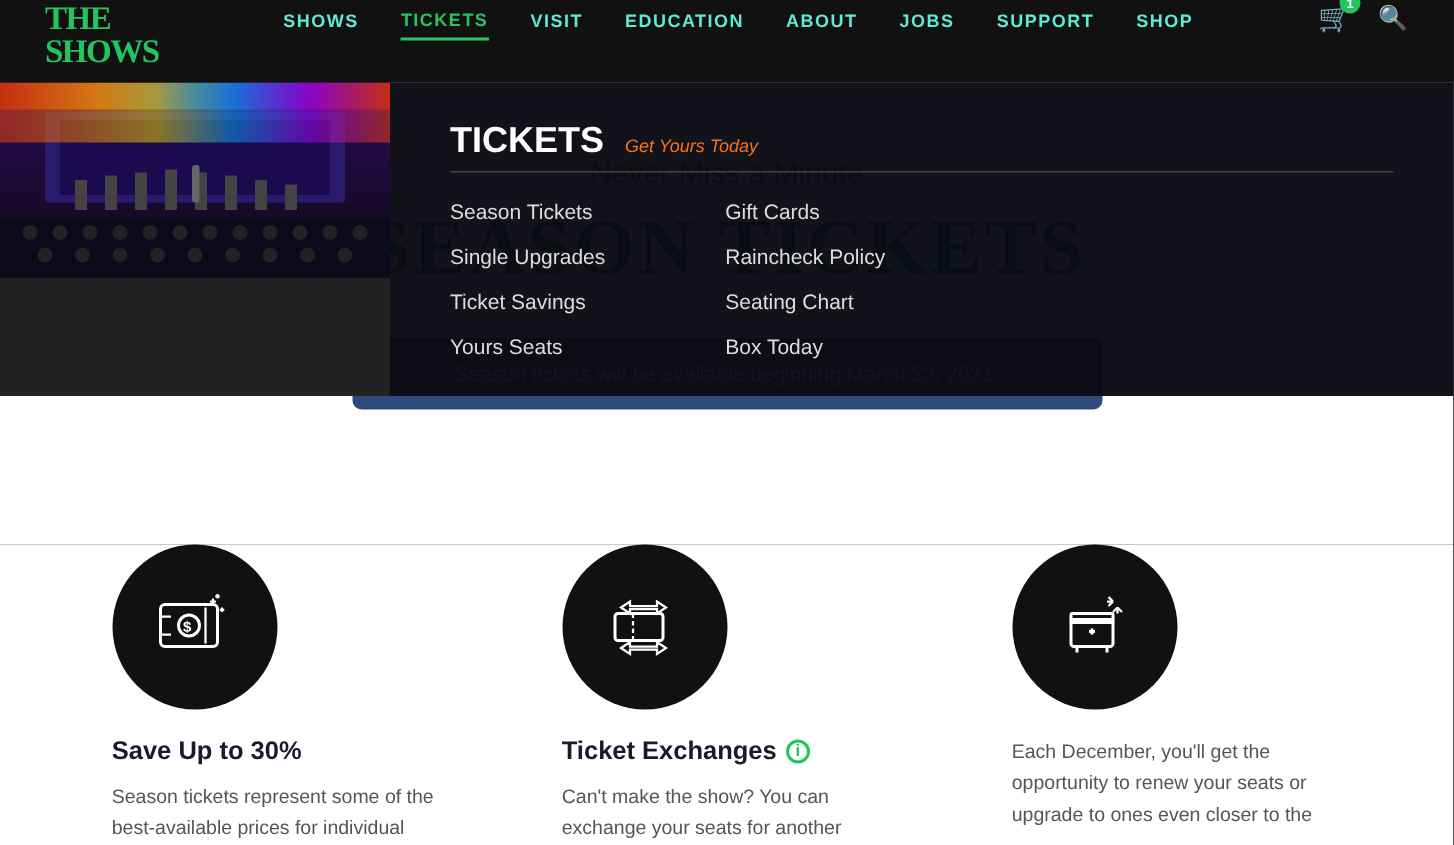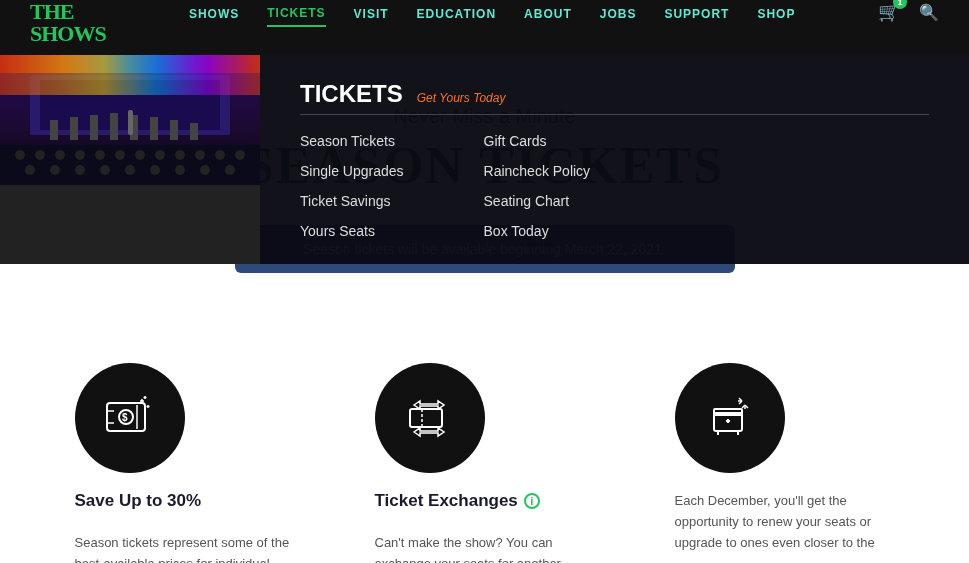--- a/index.html
+++ b/index.html
@@ -200,21 +200,21 @@
       margin-bottom: 18px;
     }
     .feature-icon-svg {
       width: 55px;
       height: 55px;
     }
     .feature-title {
       font-size: 17px;
       font-weight: 700;
       color: #1a1a2e;
-      margin-bottom: 22px;
+      margin-bottom: 10px;
       display: flex;
       align-items: center;
       gap: 6px;
     }
     .info-icon {
       width: 16px;
       height: 16px;
       border: 2px solid #22c55e;
       border-radius: 50%;
       display: inline-flex;

